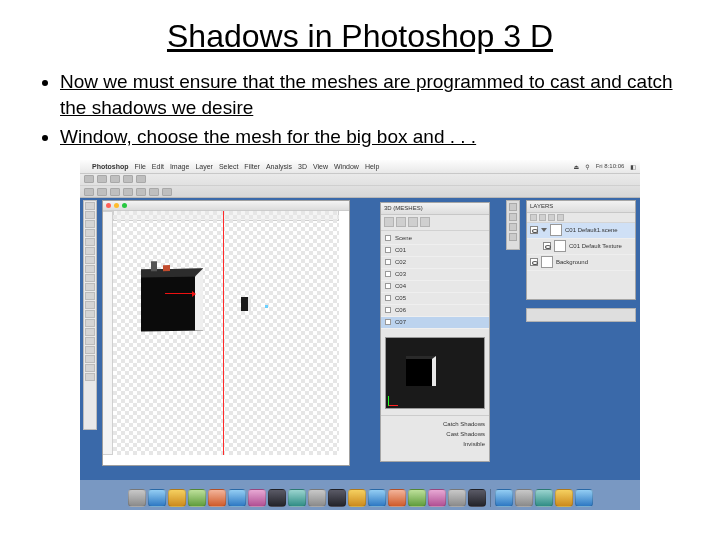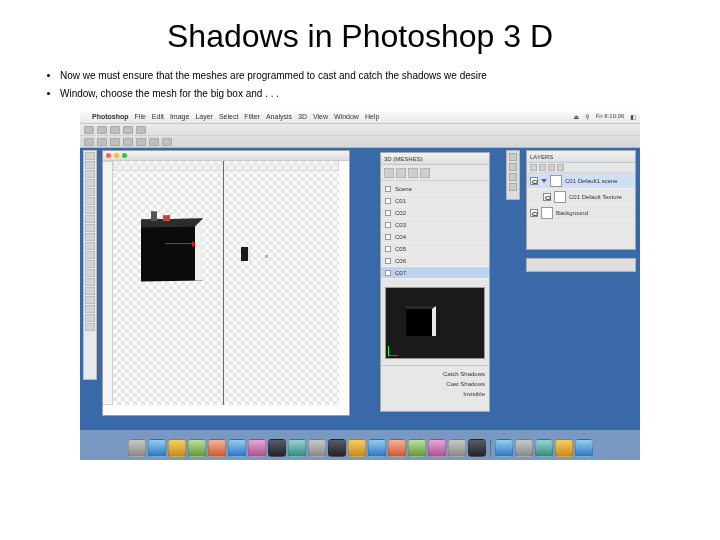--- a/index.html
+++ b/index.html
@@ -1,19 +1,19 @@
 <!DOCTYPE html>
 <html><head>
 <meta charset="utf-8">
 <style>
   * { box-sizing: border-box; margin: 0; padding: 0; }
   body { width: 720px; height: 540px; background: #fff; font-family: Arial, Helvetica, sans-serif; color: #000; overflow: hidden; }
-  .slide { width: 720px; height: 472px; position: relative; padding: 10px 0 0 0; }
+  .slide { width: 720px; height: 472px; position: relative; padding: 10px 0 0 0; text-decoration: underline; }
   .title { text-align: center; font-size: 32px; font-weight: 400; margin: 8px 0 14px 0; }
-  .bullets { margin: 12px 30px 10px 60px; font-size: 10px; line-height: 1.35; }
+  .bullets { margin: 12px 30px 10px 60px; font-size: 19px; line-height: 1.35; }
   .bullets li { margin-bottom: 4px; list-style: disc; }
   .shot-wrap { display: flex; justify-content: center; }
   .shot { width: 560px; height: 350px; background: #3a69a9; position: relative; overflow: hidden; }
 
   
   .menubar { position: absolute; top: 0; left: 0; right: 0; height: 14px; background: linear-gradient(#fdfdfd,#e8e8e8); border-bottom: 1px solid #c8c8c8; display: flex; align-items: center; font-size: 7px; color: #333; padding: 0 4px; gap: 6px; }
   .menubar .apple { font-size: 8px; margin-right: 2px; }
   .menubar .right { margin-left: auto; display: flex; gap: 6px; font-size: 6px; color: #444; }
 
   

